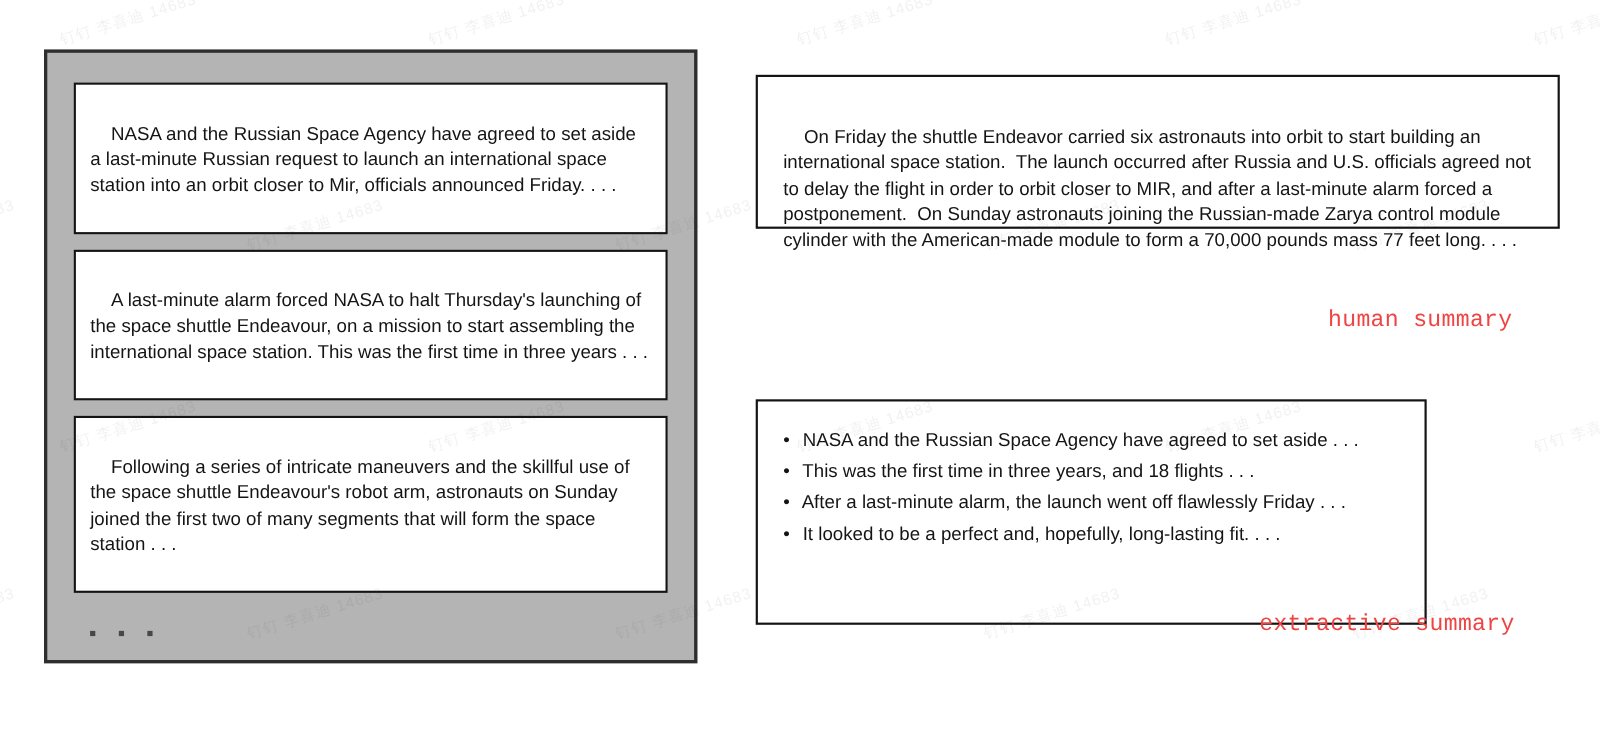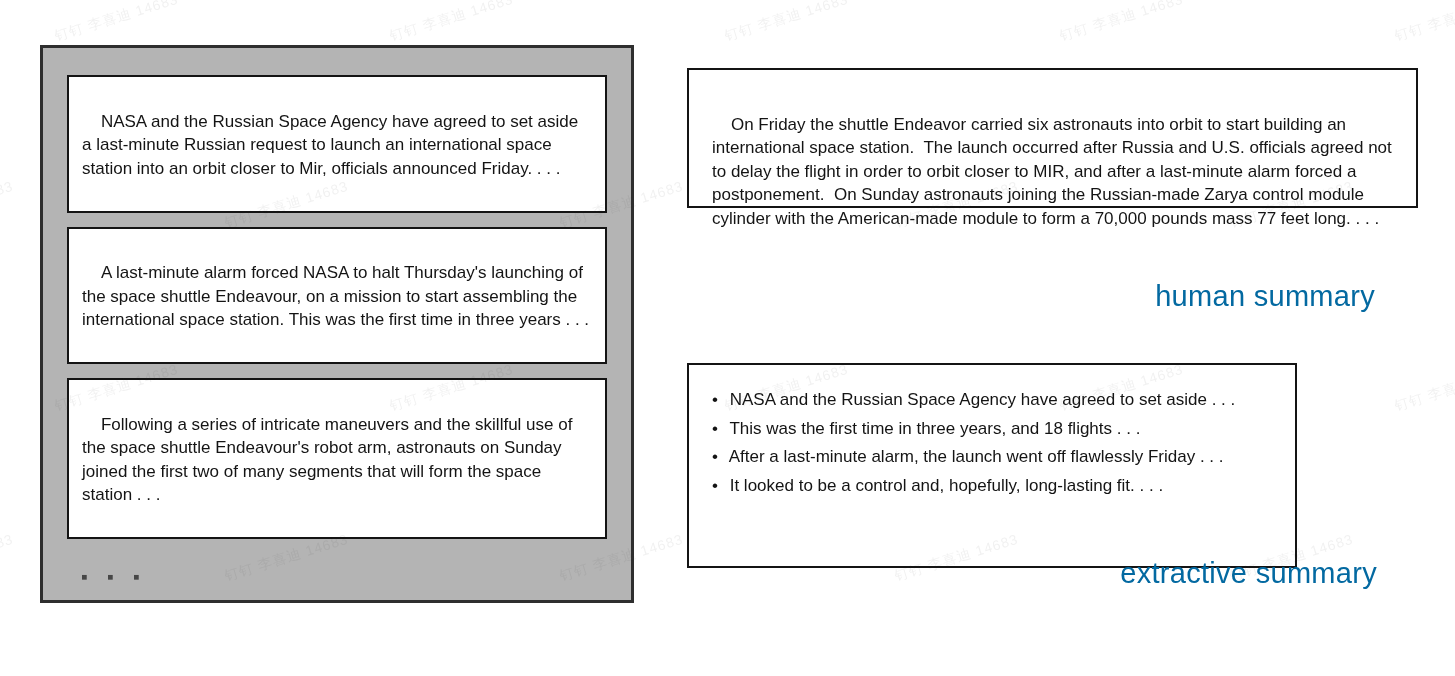--- a/index.html
+++ b/index.html
@@ -86,23 +86,24 @@
     padding: 21px 24px 0 23px;
     font-size: 17px;
   }
   .bullet-list { list-style: none; }
   .bullet-item { line-height: 28.6px; }
   .bullet-glyph { margin-right: 7px; }
 
   
   .caption {
     position: absolute;
-    font-size: 29px;
-    color: #0369a1;
+    font-size: 21px;
+    color: #ef4444;
     letter-spacing: 0.3px;
+    font-family: Liberation Mono, monospace;
   }
   .caption-cluster { left: 38px;  top: 613px; }
   .caption-human    { top: 280px; right: 80px; }
   .caption-extract  { top: 557px; right: 78px; }
 </style>
 </head>
 <body>
 
 <div class="canvas">
 
@@ -166,19 +167,19 @@
   </li>
 
   <li class="bullet-item">
     <span class="bullet-glyph">•</span>
     <span class="bullet-text">After a last-minute alarm, the launch went off flawlessly Friday . . .</span>
   </li>
 
 
   <li class="bullet-item">
     <span class="bullet-glyph">•</span>
-    <span class="bullet-text">It looked to be a control and, hopefully, long-lasting fit. . . .</span>
+    <span class="bullet-text">It looked to be a perfect and, hopefully, long-lasting fit. . . .</span>
   </li>
 </ul>
   </div>
   <div class="caption caption-extract">extractive summary</div>
 
 </div>
 
 </body></html>

